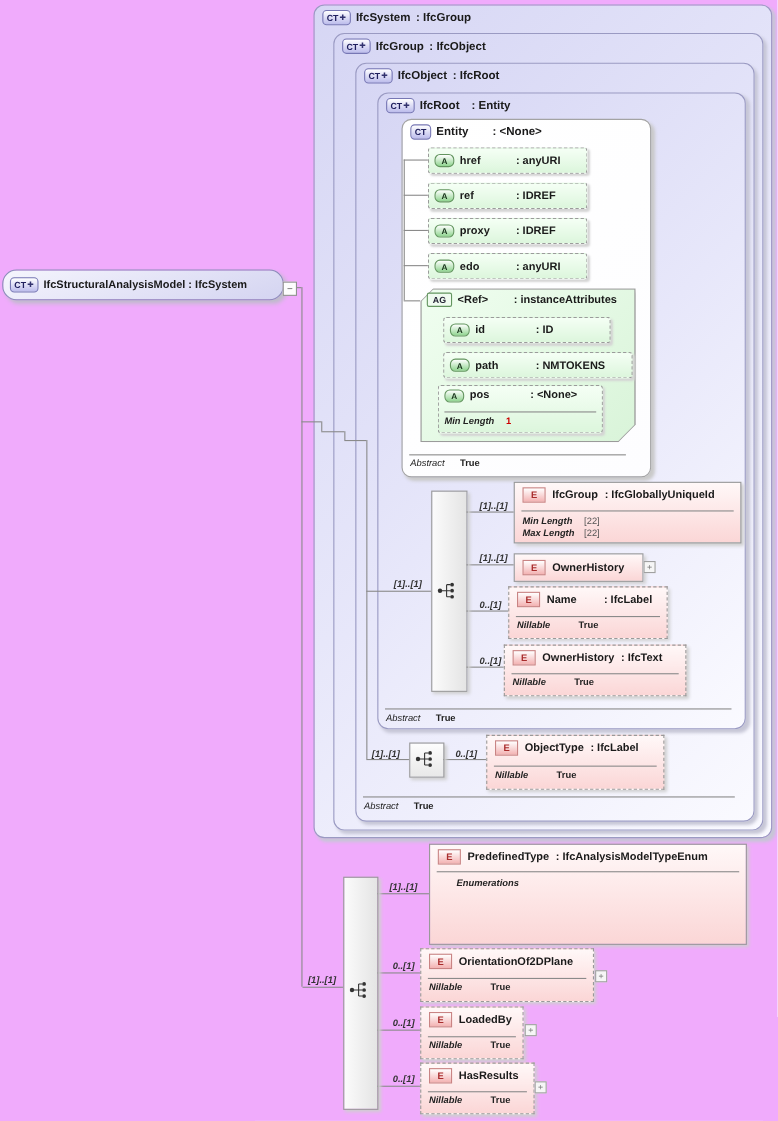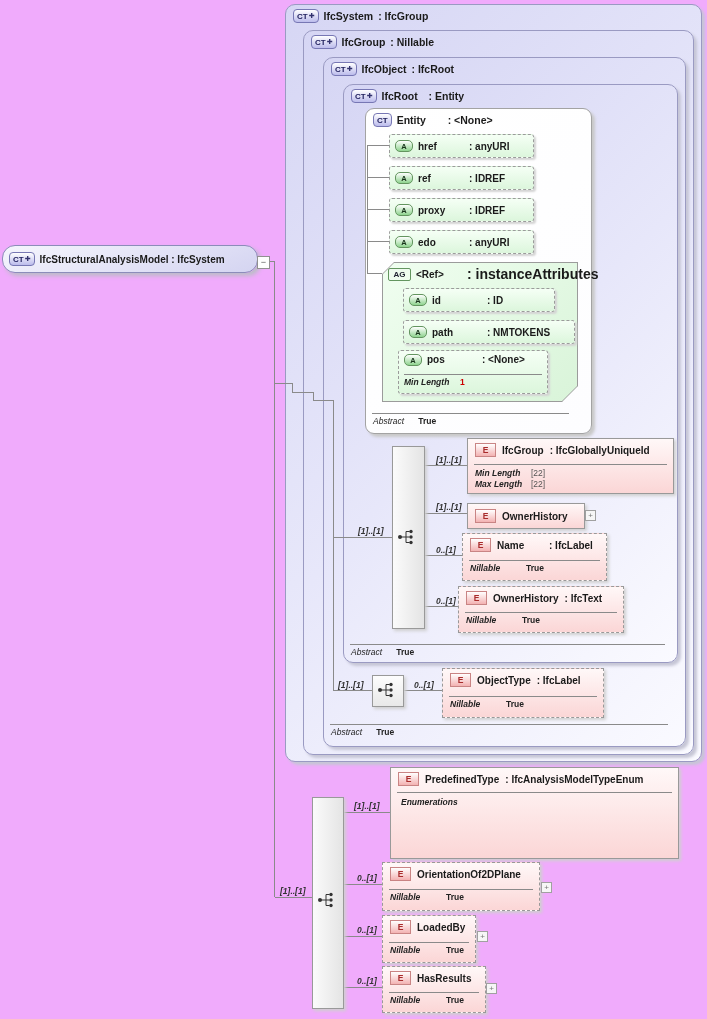--- a/index.html
+++ b/index.html
@@ -82,21 +82,21 @@
       <span class="ct-badge"><span>CT</span><span class="plus">✚</span></span>
       <span>IfcSystem</span>
       <span>: IfcGroup</span>
     </div>
   </div>
 
   <div class="ctbox" style="left:303px;top:30px;width:389px;height:723px;">
     <div class="hdr">
       <span class="ct-badge"><span>CT</span><span class="plus">✚</span></span>
       <span>IfcGroup</span>
-      <span>: Nillable</span>
+      <span>: IfcObject</span>
     </div>
   </div>
 
   <div class="ctbox" style="left:323px;top:57px;width:361px;height:688px;">
     <div class="hdr">
       <span class="ct-badge"><span>CT</span><span class="plus">✚</span></span>
       <span>IfcObject</span>
       <span>: IfcRoot</span>
     </div>
     <div class="sep" style="left:6px;top:666px;width:338px;"></div>
@@ -183,21 +183,21 @@
     <span class="nm">edo</span>
     <span>: anyURI</span>
   </div>
 
   <div class="ag-outer" style="left:382px;top:262px;width:196px;height:140px;">
     <div class="ag-inner"></div>
   </div>
   <div class="hdr" style="left:388px;top:266px;">
     <span class="ag-badge">AG</span>
     <span class="nm46" style="font-size:10px;">&lt;Ref&gt;</span>
-    <span style="font-size:14px;">: instanceAttributes</span>
+    <span style="font-size:10px;">: instanceAttributes</span>
   </div>
   <div class="attr" style="left:403px;top:288px;width:145px;height:22px;">
     <span class="a-badge">A</span>
     <span class="nm50">id</span>
     <span>: ID</span>
   </div>
   <div class="attr" style="left:403px;top:320px;width:165px;height:22px;">
     <span class="a-badge">A</span>
     <span class="nm50">path</span>
     <span>: NMTOKENS</span>
@@ -304,21 +304,21 @@
       <circle cx="14" cy="14.5" r="1.7" fill="#333"></circle>
   </svg>
 
   <div class="el" style="left:390px;top:767px;width:287px;height:90px;">
     <div class="hdr">
       <span class="e-badge">E</span>
       <span>PredefinedType</span>
       <span>: IfcAnalysisModelTypeEnum</span>
     </div>
     <div class="sep" style="left:6px;top:24px;right:6px;"></div>
-    <div class="prow" style="left:10px;top:29px;align-items:flex-end;">
+    <div class="prow" style="left:24px;top:29px;align-items:flex-end;">
       <span class="lbl">Enumerations</span>
     </div>
   </div>
 
   <div class="el dashed" style="left:382px;top:862px;width:156px;height:47px;">
     <div class="hdr">
       <span class="e-badge">E</span>
       <span>OrientationOf2DPlane</span>
     </div>
     <div class="sep" style="left:6px;top:26px;right:6px;"></div>

